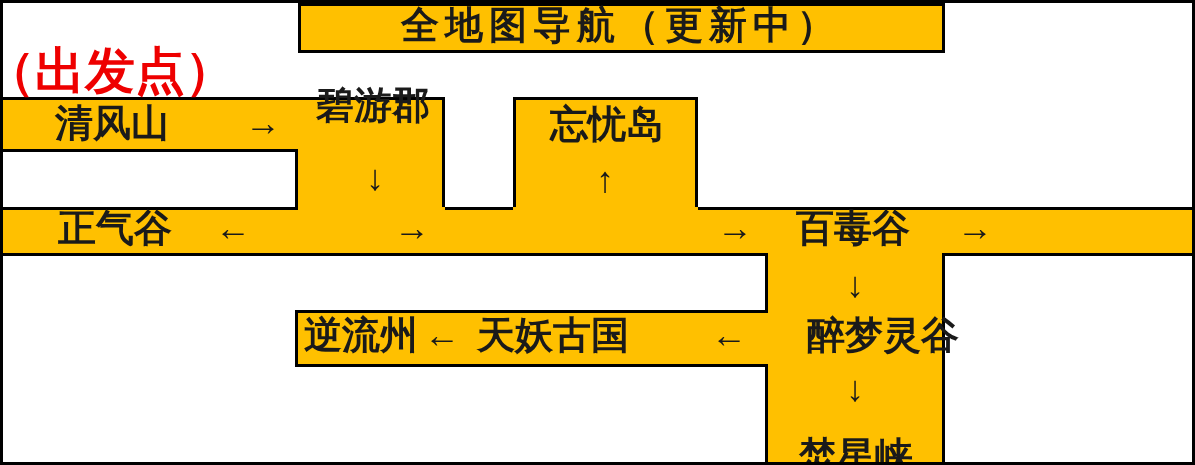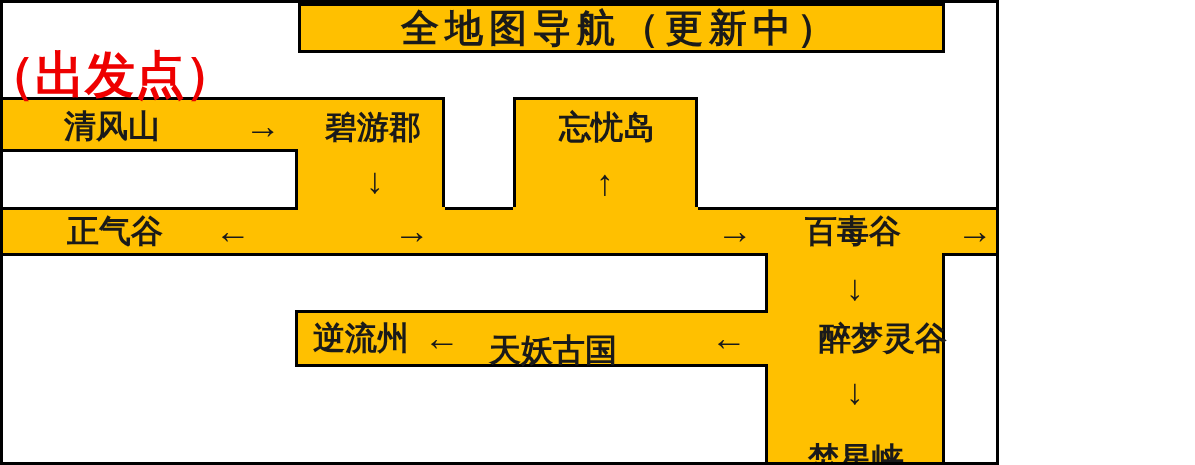--- a/index.html
+++ b/index.html
@@ -1,21 +1,21 @@
 <!DOCTYPE html>
 <html style="--background: #FFFFFF; --block-fill: #FFC000; --border: #000000; --text: #1A1A1A; --start-label: #EE0000;"><head>
 <meta charset="utf-8">
 <style>
   html,body{margin:0;padding:0;background:#ffffff;}
   .canvas{
     position:relative;
-    width:999px;height:465px;
+    width:1195px;height:465px;
     background:var(--background,#ffffff);
     overflow:hidden;
-    font-family:Liberation Sans, sans-serif;
+    font-family:Liberation Mono, monospace;
   }
   .frame{
     position:absolute;inset:0;
     border:3px solid var(--border,#000);
     box-sizing:border-box;
     z-index:5;pointer-events:none;
   }
   .blk{
     position:absolute;
     background:var(--block-fill,#FFC000);
@@ -29,21 +29,21 @@
   .bd{
     position:absolute;
     background:var(--border,#000);
     z-index:2;
   }
   .t{
     position:absolute;
     transform:translate(-50%,-50%);
     white-space:nowrap;
     font-weight:bold;
-    font-size:32px;
+    font-size:38px;
     line-height:1;
     color:var(--text,#1a1a1a);
     z-index:3;
   }
   .t.arrow{font-size:36px;}
   .t.title{font-size:38px;letter-spacing:6px;}
   .t.start{color:var(--start-label,#ee0000);font-size:50px;}
 </style>
 </head>
 <body>
@@ -75,38 +75,38 @@
   <div class="bd" style="left:942px;top:253px;width:3px;height:209px;"></div>
   <div class="bd" style="left:295px;top:310px;width:470px;height:3px;"></div>
   <div class="bd" style="left:295px;top:310px;width:3px;height:57px;"></div>
   <div class="bd" style="left:295px;top:364px;width:473px;height:3px;"></div>
 
   <span class="t title" style="left:621px;top:28px;">全地图导航（更新中）</span>
   <span class="t start" style="left:110px;top:75px;">（出发点）</span>
 
   <span class="t" style="left:112px;top:126px;">清风山</span>
   <span class="t arrow" style="left:263px;top:126px;">→</span>
-  <span class="t" style="left:373px;top:127px;">碧游郡</span>
+  <span class="t" style="left:373px;top:108px;">碧游郡</span>
   <span class="t" style="left:607px;top:127px;text-align:right;">忘忧岛</span>
 
   <span class="t arrow" style="left:375px;top:181px;">↓</span>
   <span class="t arrow" style="left:605px;top:183px;">↑</span>
 
   <span class="t" style="left:115px;top:231px;">正气谷</span>
   <span class="t arrow" style="left:233px;top:231px;">←</span>
   <span class="t arrow" style="left:412px;top:231px;">→</span>
   <span class="t arrow" style="left:735px;top:231px;">→</span>
   <span class="t" style="left:853px;top:231px;">百毒谷</span>
   <span class="t arrow" style="left:975px;top:231px;">→</span>
 
   <span class="t arrow" style="left:855px;top:288px;">↓</span>
 
   <span class="t" style="left:361px;top:338px;">逆流州</span>
   <span class="t arrow" style="left:442px;top:338px;">←</span>
-  <span class="t" style="left:553px;top:338px;margin-top:12px;">天妖古国</span>
+  <span class="t" style="left:553px;top:338px;">天妖古国</span>
   <span class="t arrow" style="left:729px;top:338px;">←</span>
   <span class="t" style="left:855px;top:338px;margin-left:28px;">醉梦灵谷</span>
 
   <span class="t arrow" style="left:855px;top:392px;">↓</span>
   <span class="t" style="left:856px;top:459px;">焚星峡</span>
 
   <div class="frame"></div>
 </div>
 
 </body></html>

